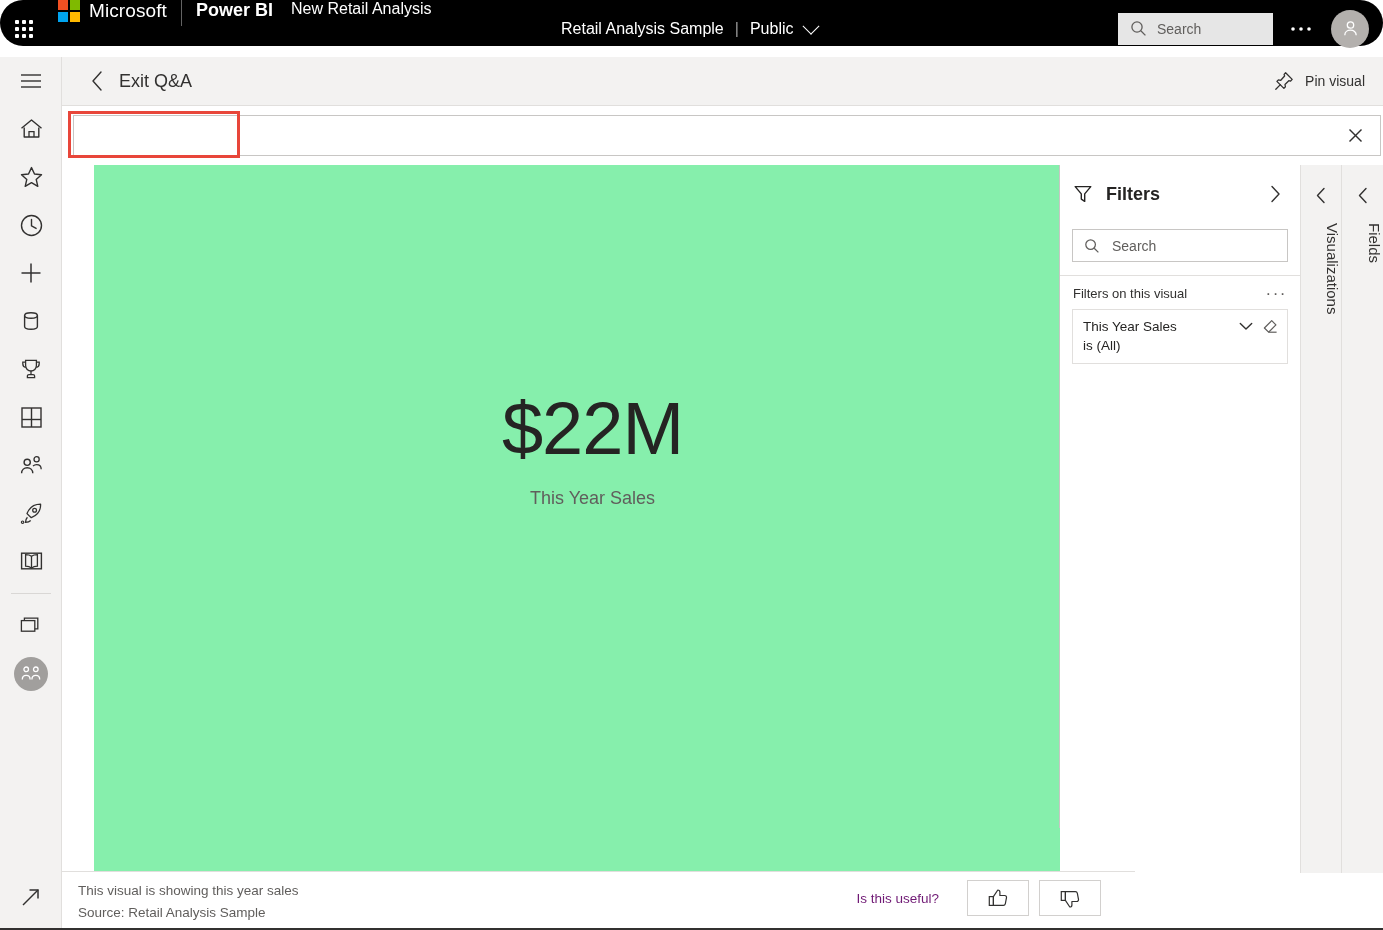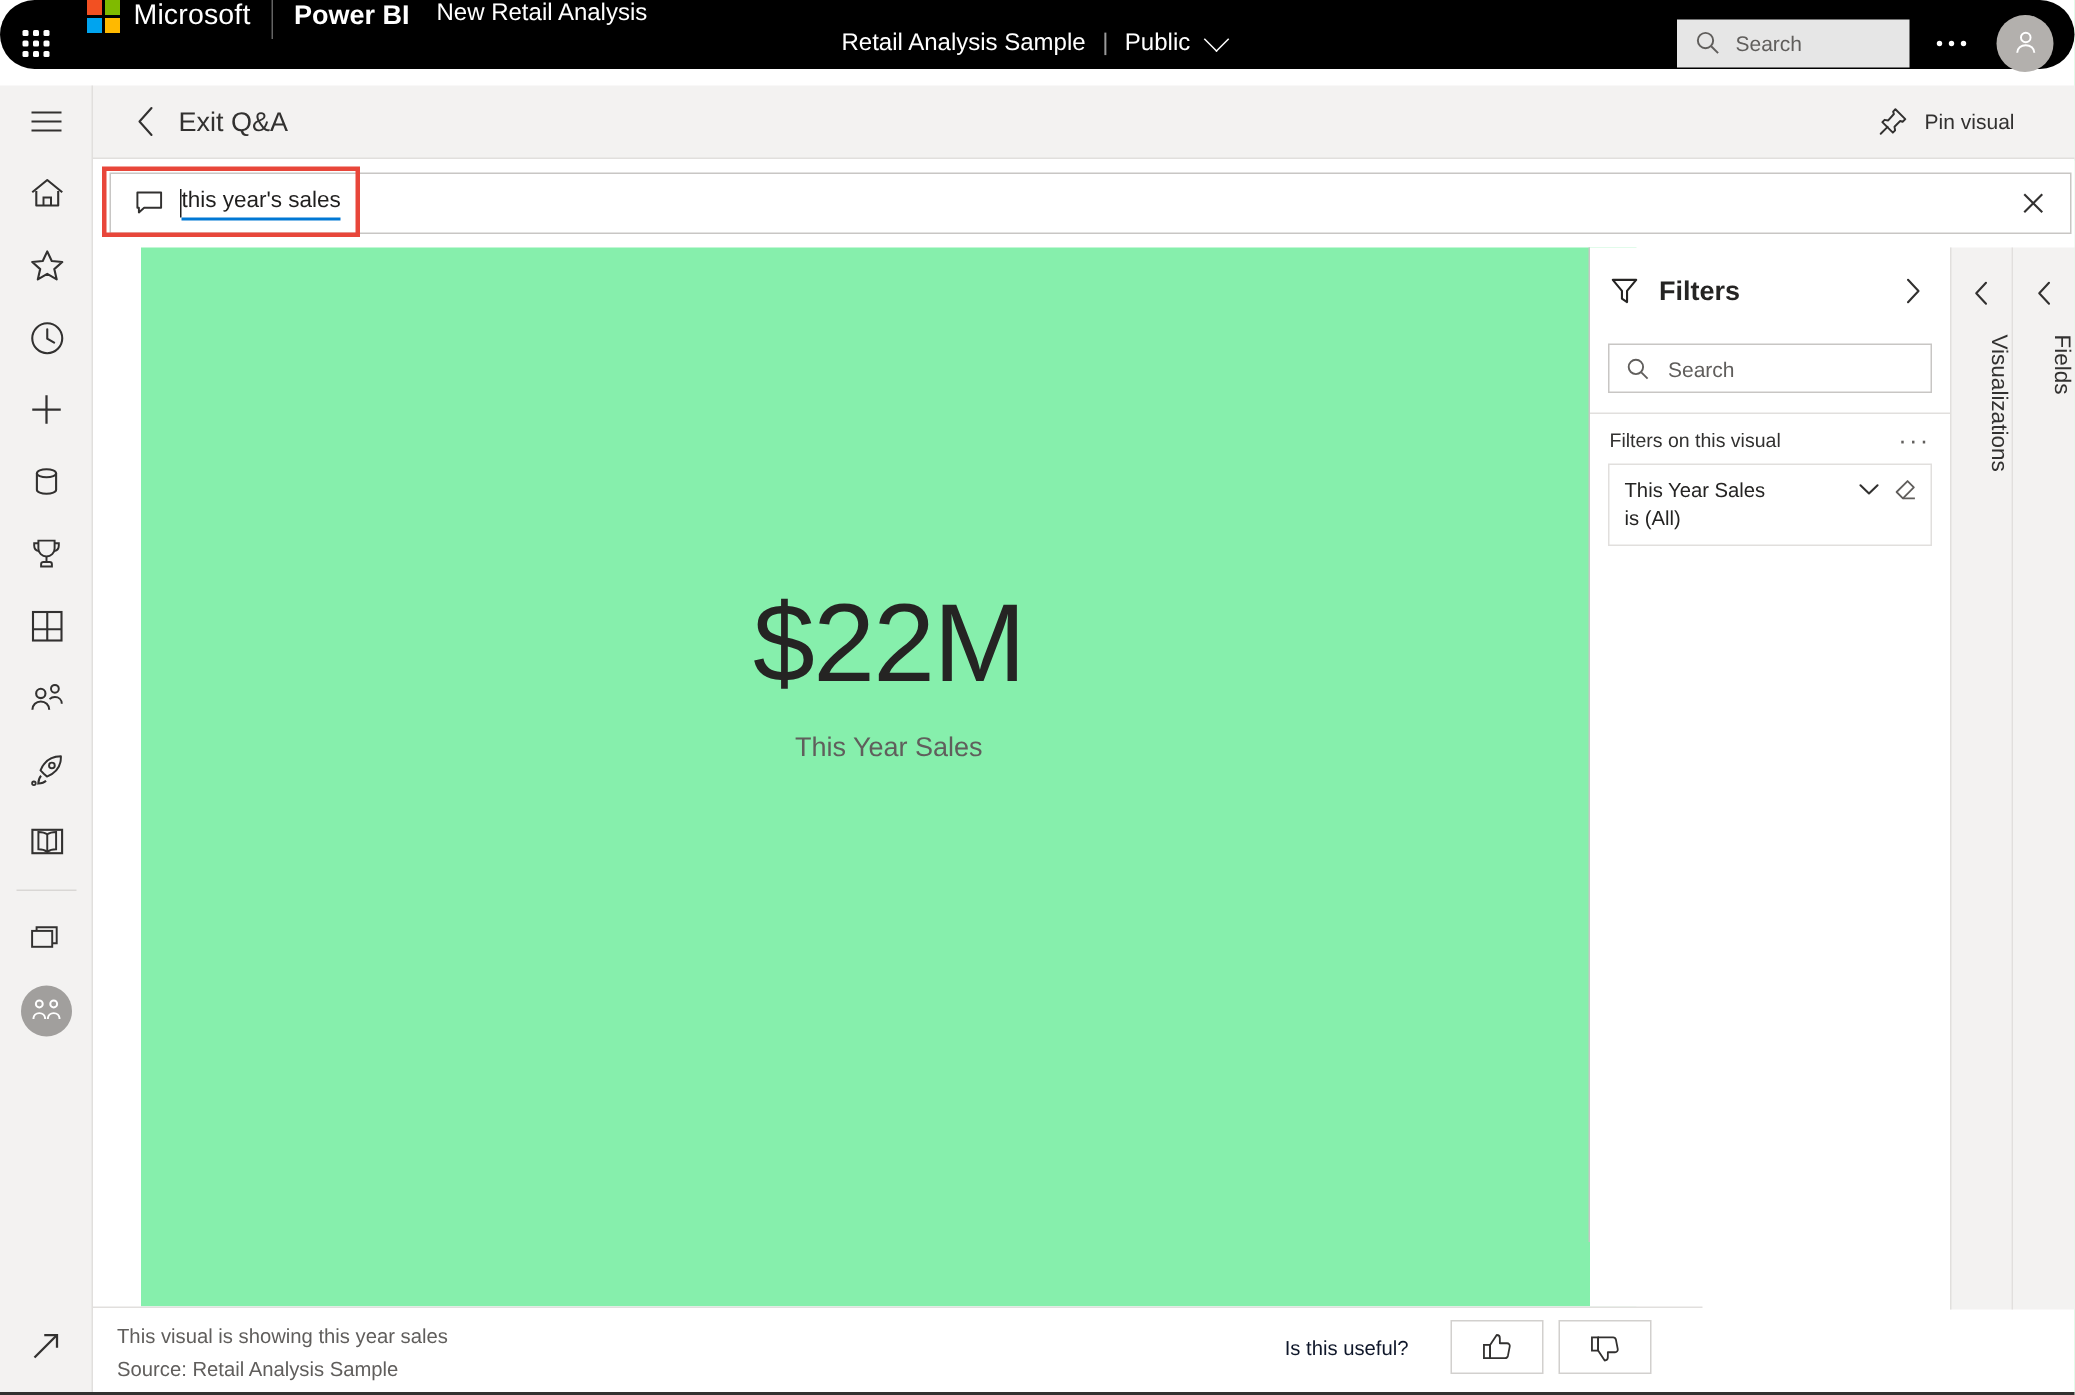--- a/index.html
+++ b/index.html
@@ -134,21 +134,21 @@
     display: flex; align-items: center;
   }
   #exit-qna {
     display: flex; align-items: center; cursor: pointer;
     padding: 6px 10px; margin-left: 18px;
   }
   #exit-qna .exit-label {
     font-size: 18px; color: #323130; margin-left: 14px;
   }
   #pin-visual {
-    position: absolute; right: 32px;
+    position: absolute; right: 10px;
     display: flex; align-items: center; cursor: pointer;
     padding: 6px 8px;
     justify-content: flex-end;
   }
   #pin-visual .pin-label {
     font-size: 14px; color: #323130; margin-left: 11px;
   }
 
   
   #qna-row {
@@ -309,21 +309,21 @@
   #footer-text {
     position: absolute; left: 16px; top: 8px;
   }
   #footer-text div {
     font-size: 13.5px; color: #605e5c; line-height: 22px;
   }
   #footer-feedback {
     position: absolute; right: 34px; top: 8px;
     display: flex; align-items: center;
   }
-  #useful-label { font-size: 13.5px; color: #0f172a; margin-right: 18px; }
+  #useful-label { font-size: 13.5px; color: #701a75; margin-right: 18px; }
   .vote-btn {
     width: 62px; height: 36px;
     border: 1px solid #d2d0ce; background: #fff;
     display: flex; align-items: center; justify-content: center;
     cursor: pointer; margin-left: 10px;
   }
   #body-bottom-rule {
     position: absolute; left: 0; top: 928px; width: 1383px;
     height: 2px; background: #323130;
   }
@@ -524,27 +524,20 @@
     <svg width="20" height="20" viewBox="0 0 20 20">
       <path d="M11.6 1.8 18.2 8.4l-1.8 1.8-1.6-.5-3.8 3.8.4 2.4-1.5 1.5-7-7 1.5-1.5 2.4.4L10.6 5l-.5-1.6z" fill="none" stroke="#323130" stroke-width="1.3" stroke-linejoin="round"></path>
       <line x1="6.4" y1="13.6" x2="1.8" y2="18.2" stroke="#323130" stroke-width="1.3" stroke-linecap="round"></line>
     </svg>
     <span class="pin-label">Pin visual</span>
   </div>
 </div>
 
 <div id="qna-row">
   <div id="qna-box">
-    <div id="qna-text-wrap">
-      <svg width="19" height="17" viewBox="0 0 19 17">
-        <path d="M1.6 1.3h15.8v10.2H6.1L2.6 14.6v-3.1H1.6z" fill="none" stroke="#323130" stroke-width="1.3" stroke-linejoin="round"></path>
-      </svg>
-      <span id="qna-caret"></span>
-      <span id="qna-term">this year's sales</span>
-    </div>
     <div id="qna-clear">
       <svg width="15" height="15" viewBox="0 0 15 15">
         <line x1="1.5" y1="1.5" x2="13.5" y2="13.5" stroke="#323130" stroke-width="1.4"></line>
         <line x1="13.5" y1="1.5" x2="1.5" y2="13.5" stroke="#323130" stroke-width="1.4"></line>
       </svg>
     </div>
   </div>
 </div>
 <div id="qna-highlight"></div>
 

